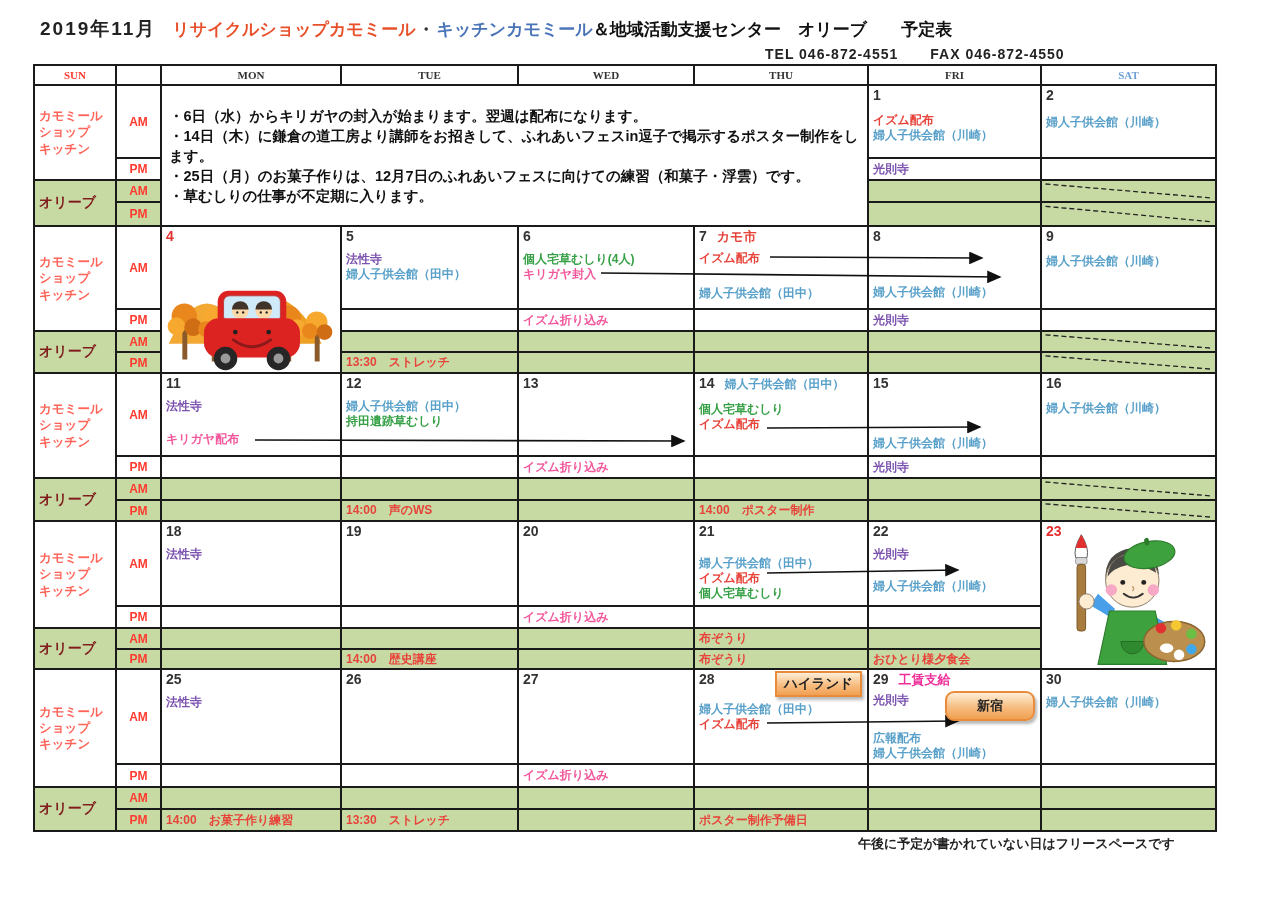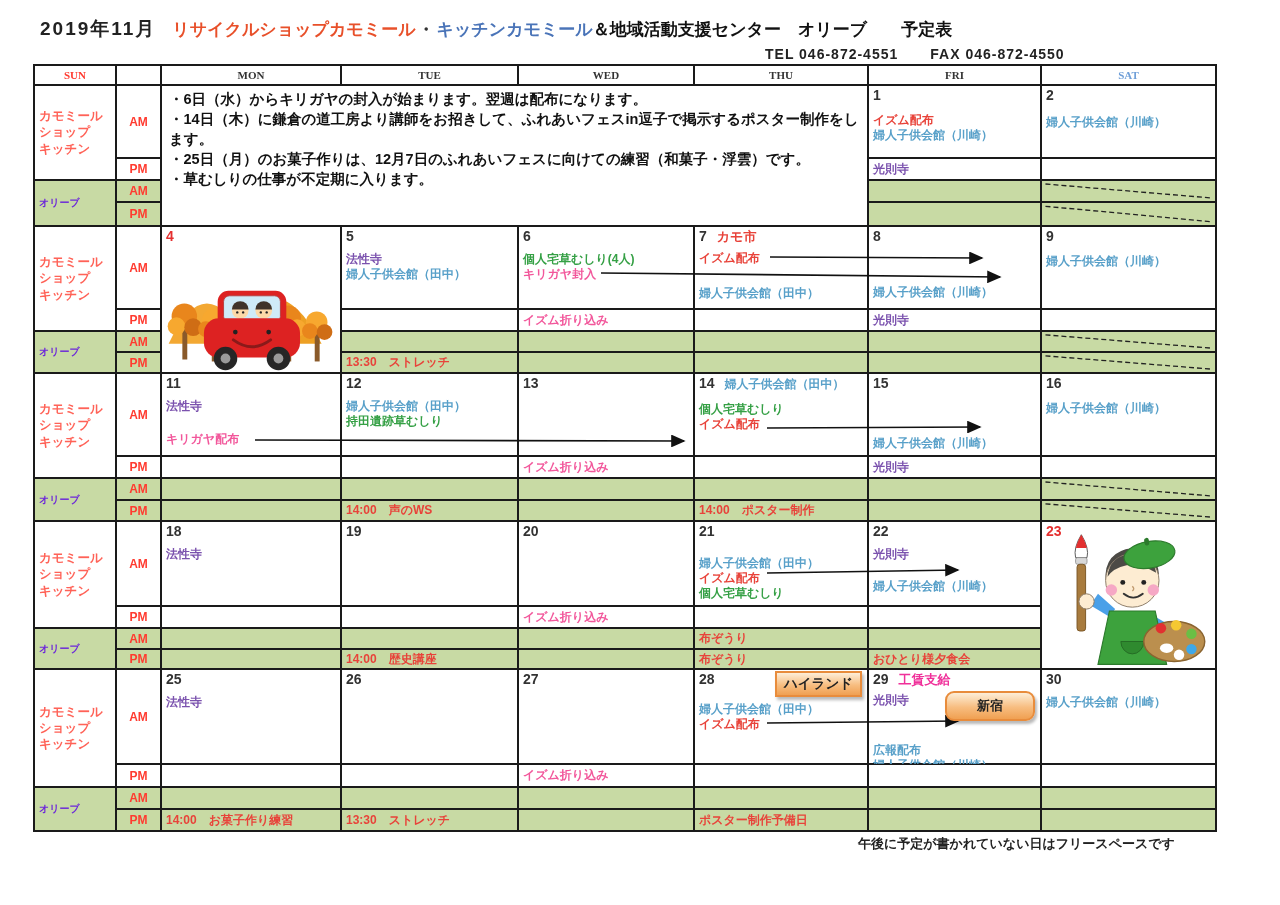--- a/index.html
+++ b/index.html
@@ -18,30 +18,30 @@
        border:1px solid #1a1a1a;
        grid-template-columns:82px 45px 180px 177px 176px 174px 173px 175px;
        grid-template-rows:20px 73px 22px 22px 24px 83px 22px 21px 21px 83px 22px 22px 21px 85px 22px 21px 20px 95px 23px 22px 22px;}
   .cell{border:1px solid #1a1a1a;position:relative;background:#fff;padding:1px 4px;box-sizing:border-box;}
   .green{background:#c8daa4;}
   .hc{display:flex;align-items:center;justify-content:center;font-size:11px;font-weight:bold;color:#333;padding:0;font-family:Liberation Serif, serif;}
   .hc.sun{color:#ff3b30;}
   .hc.sat{color:#6f9fd8;}
   .lab-k{display:flex;align-items:center;padding-left:4px;color:#ff6257;font-weight:bold;
          font-size:12.5px;line-height:1.3;white-space:pre-line;}
-  .lab-o{display:flex;align-items:center;padding-left:4px;color:#6d28d9;font-weight:bold;font-size:10px;}
+  .lab-o{display:flex;align-items:center;padding-left:4px;color:#7f1d1d;font-weight:bold;font-size:14px;}
   .ampm{display:flex;align-items:center;justify-content:center;color:#ff3b30;font-weight:bold;font-size:12px;padding:0;}
   .num{font-size:14px;font-weight:bold;color:#333;line-height:17px;}
   .num-red{color:#e53030;}
   .cellhead{display:flex;align-items:baseline;gap:10px;}
   .ev{font-weight:bold;font-size:12px;line-height:15px;white-space:nowrap;}
   .c-red{color:#e8433a;} .c-pink{color:#f2579b;} .c-blue{color:#58a0c9;}
   .c-purple{color:#7b52ae;} .c-green{color:#35a045;} .c-mag{color:#f0309a;text-align:right;}
   .pmcell{display:flex;align-items:center;}
-  .notes{padding:3px 7px;font-size:14.5px;font-weight:bold;color:#111;line-height:20px;}
+  .notes{padding:20px 7px;font-size:14.5px;font-weight:bold;color:#111;line-height:20px;}
   .diag{position:absolute;left:0;top:0;width:100%;height:100%;}
   .illus{position:absolute;left:1px;right:1px;bottom:1px;top:1px;}
   .illus svg{position:absolute;left:0;bottom:0;width:100%;height:96%;}
   .numfloat{position:absolute;left:4px;top:1px;z-index:2;}
   
   .overlay{position:absolute;left:0;top:0;width:1280px;height:905px;pointer-events:none;z-index:5;}
   .badge{position:absolute;z-index:6;display:flex;align-items:center;justify-content:center;
          font-weight:bold;color:#222;background:linear-gradient(#fdeed8,#f7bd80 55%,#f0a052);
          border:2px solid #e88c3c;box-shadow:2px 3px 3px rgba(0,0,0,0.28);}
   .badge-highland{left:775px;top:671px;width:83px;height:22px;font-size:13.5px;}
@@ -469,21 +469,21 @@
     <div class="cell green pmcell" style="grid-area:21/6">
       <div class="ev c-red">ポスター制作予備日</div>
     </div>
 
     <div class="cell" style="grid-area:18/7">
       <div class="cellhead">
         <span class="num">29</span>
         <span class="ev c-mag" style="font-size:13px">工賃支給</span>
       </div>
       <div class="ev c-purple" style="margin-top:5px">光則寺</div>
-      <div class="ev c-blue" style="margin-top:35px">広報配布</div>
+      <div class="ev c-blue" style="margin-top:23px">広報配布</div>
       <div class="ev c-blue">婦人子供会館（川崎）</div>
     </div>
     <div class="cell" style="grid-area:19/7"></div>
     <div class="cell green" style="grid-area:20/7"></div>
     <div class="cell green" style="grid-area:21/7"></div>
 
     <div class="cell" style="grid-area:18/8">
       <div class="num">30</div>
       <div class="ev c-blue" style="margin-top:7px">婦人子供会館（川崎）</div>
     </div>

